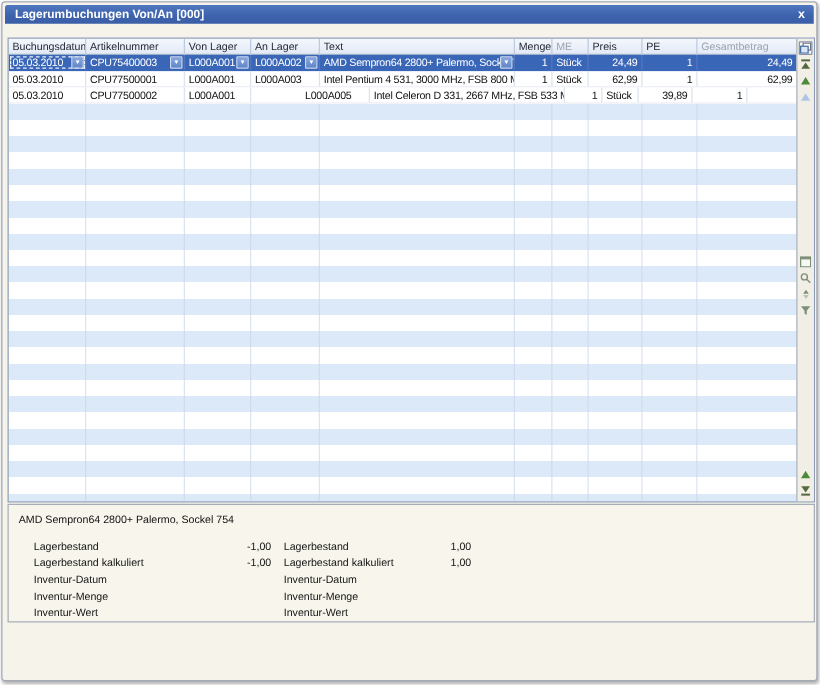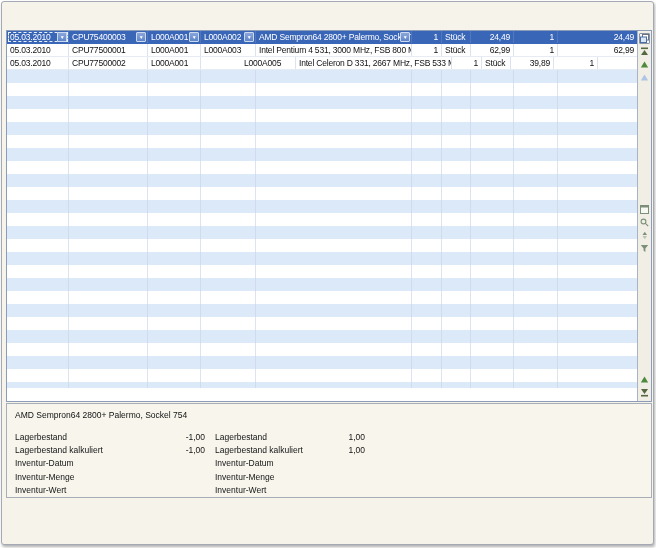--- a/index.html
+++ b/index.html
@@ -45,35 +45,51 @@
     background:#F1EFE5;border-left:1px solid #A9B3C6;}
   .sicon{width:11px;height:11px;margin:1px auto 2px auto;display:flex;
     align-items:center;justify-content:center;cursor:pointer;}
   .sicon.btn{background:#F4F6FA;border:1px solid #8A93A3;border-radius:1px;}
   .sgroup{position:absolute;left:0;width:100%;}
   .sg-top{top:1px;} .sg-mid{top:172px;} .sg-bot{bottom:1px;}
   
   .panel{position:absolute;left:4px;top:401px;width:646px;height:95px;
     background:#F7F5EC;border:1px solid #A7AEB8;}
   .ptitle{position:absolute;left:8px;top:6px;font-size:8.5px;color:#111;}
-  .pcol{position:absolute;top:27px;}
+  .pcol{position:absolute;top:27px;margin-left:12px;}
   .pcol.left{left:8px;width:190px;}
   .pcol.right{left:208px;width:150px;}
   .prow{display:flex;height:13.2px;font-size:8.5px;color:#141414;line-height:13px;}
   .plabel{flex:1;overflow:hidden;white-space:nowrap;}
   .pvalue{width:52px;text-align:right;}
 </style>
 </head>
 <body>
 
 <div class="window">
+  <div class="titlebar">
+    <span>Lagerumbuchungen Von/An [000]</span>
+    <span class="close">x</span>
+  </div>
 
 
   <div class="gridwrap">
     <div class="gridarea">
+      <div class="ghead" id="ghead">
+          <div class="hcell" style="width: 62px;">Buchungsdatum</div>
+          <div class="hcell" style="width: 79px;">Artikelnummer</div>
+          <div class="hcell" style="width: 53px;">Von Lager</div>
+          <div class="hcell" style="width: 55px;">An Lager</div>
+          <div class="hcell" style="width: 156px;">Text</div>
+          <div class="hcell" style="width: 30px;">Menge</div>
+          <div class="hcell muted" style="width: 29px;">ME</div>
+          <div class="hcell" style="width: 43px;">Preis</div>
+          <div class="hcell" style="width: 44px;">PE</div>
+          <div class="hcell muted" style="width: 80px;">Gesamtbetrag</div>
+        </div>
       <div class="gbody" id="gbody">
           <div class="row sel">
             <div class="cell focus" style="width: 62px;"><span>05.03.2010</span><span class="dd">▼</span></div>
             <div class="cell" style="width: 79px;"><span>CPU75400003</span><span class="dd">▼</span></div>
             <div class="cell" style="width: 53px;"><span>L000A001</span><span class="dd">▼</span></div>
             <div class="cell" style="width: 55px;"><span>L000A002</span><span class="dd">▼</span></div>
             <div class="cell" style="width: 156px;"><span>AMD Sempron64 2800+ Palermo, Sockel 754</span><span class="dd">▼</span></div>
             <div class="cell r" style="width: 30px;"><span>1</span></div>
             <div class="cell" style="width: 29px;"><span>Stück</span></div>
             <div class="cell r" style="width: 43px;"><span>24,49</span></div>

